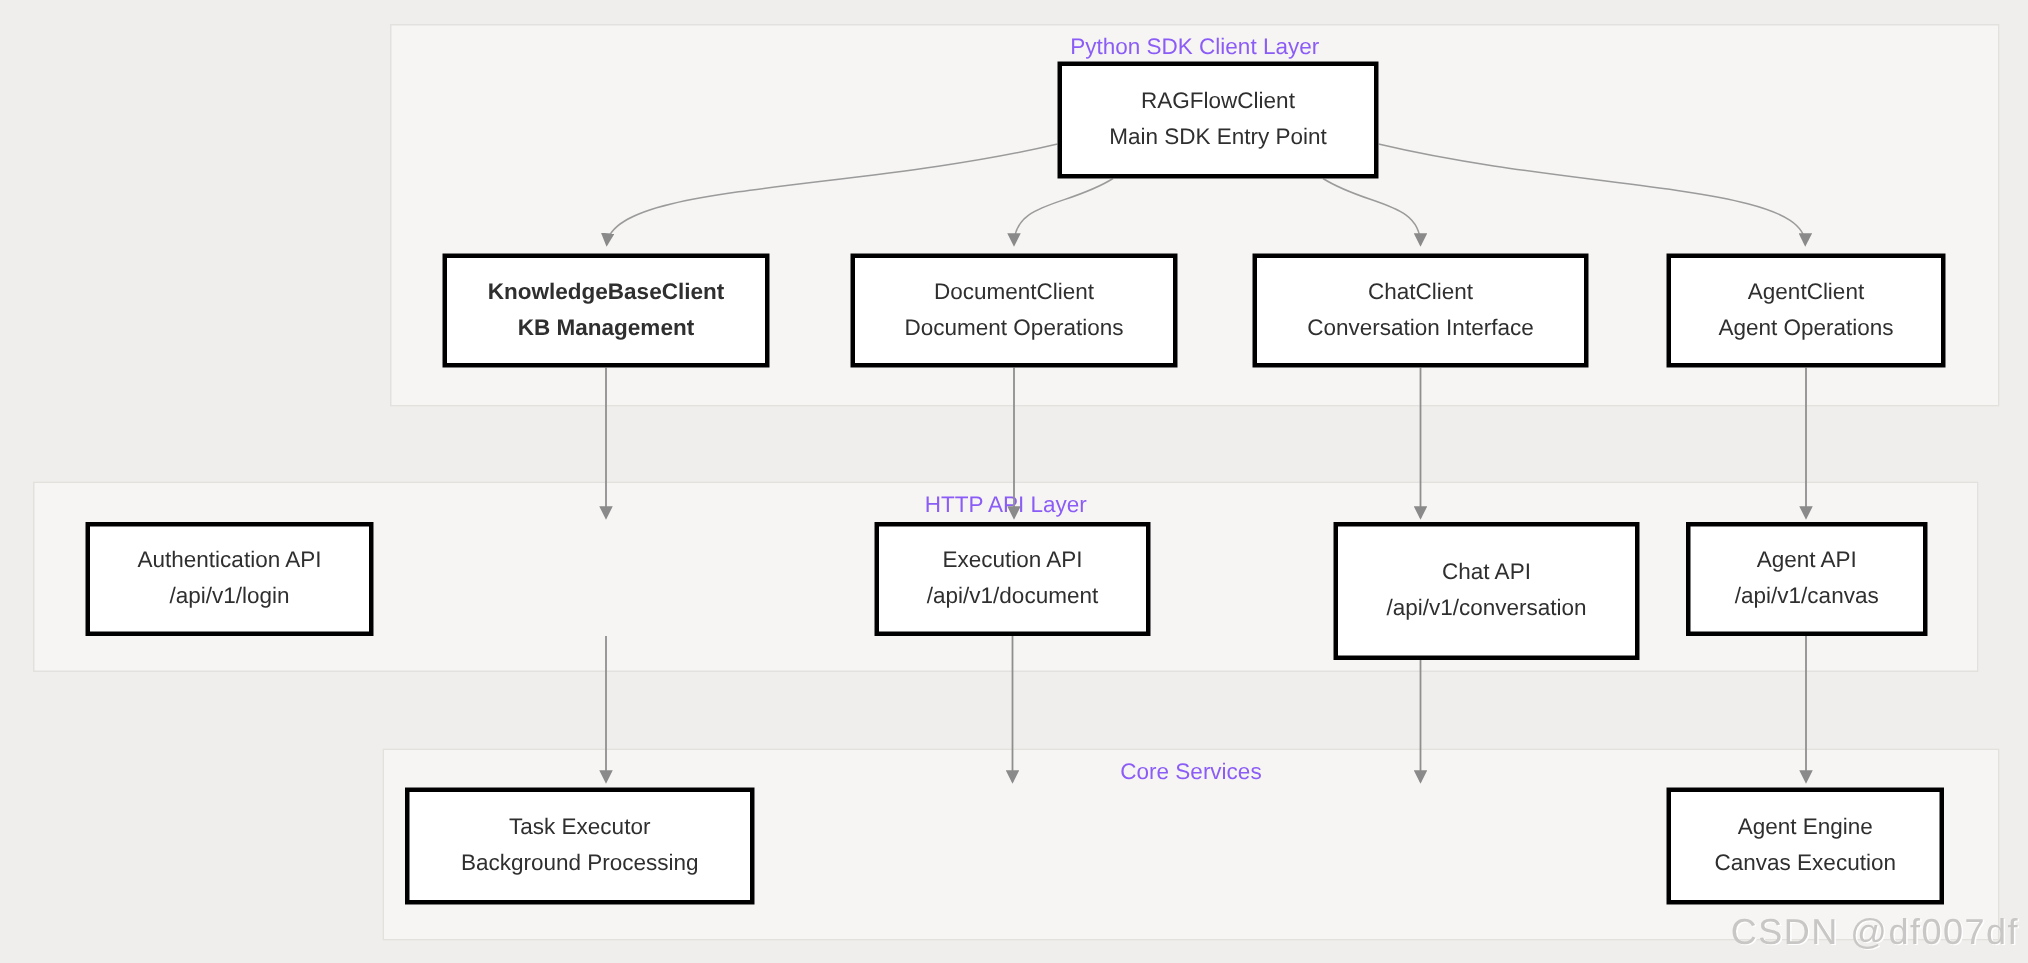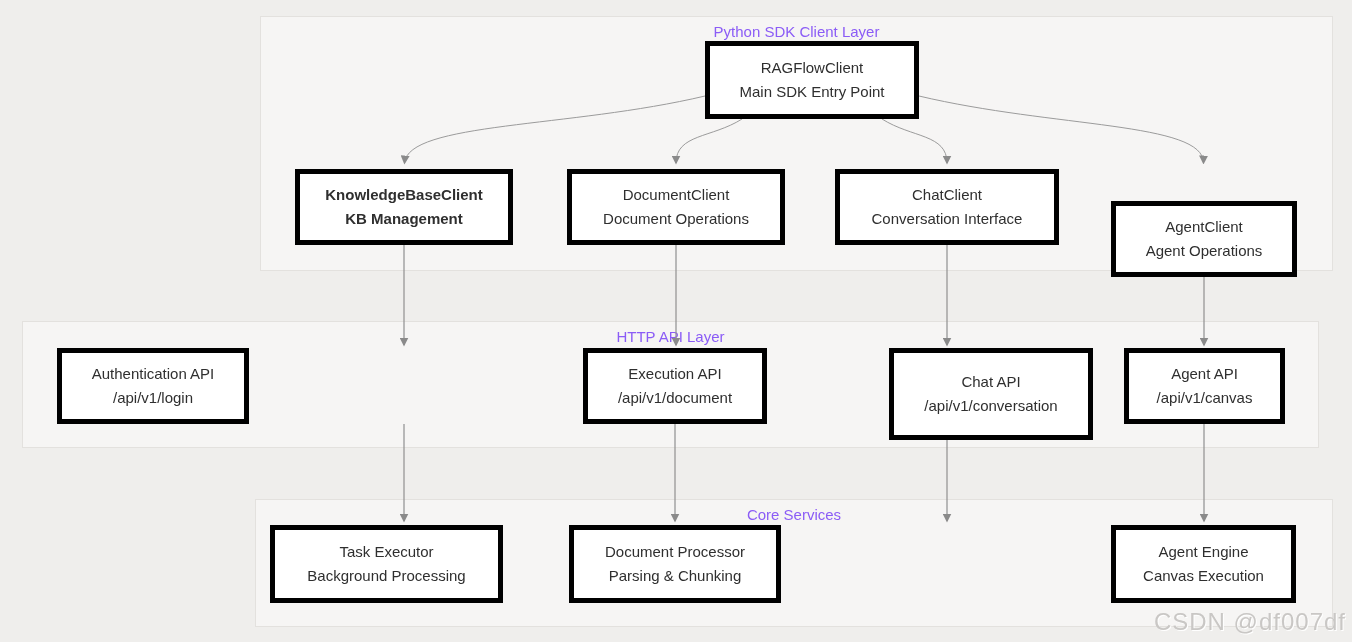--- a/index.html
+++ b/index.html
@@ -41,40 +41,40 @@
     width: 1352px; height: 642px;
     z-index: 1;
     pointer-events: none;
   }
   .edge-line  { stroke: #8f8f8f; stroke-width: 1.2; fill: none; }
   .edge-curve { stroke: #9b9b9b; stroke-width: 1;   fill: none; }
   
   .node {
     position: absolute;
     background: #ffffff;
-    border: 5px solid #000000;
+    border: 3px solid #000000;
     box-sizing: border-box;
     display: flex;
     flex-direction: column;
     align-items: center;
     justify-content: center;
     z-index: 2;
   }
   .node-title, .node-sub {
     font-size: 15px;
     line-height: 24px;
     color: #2f2f2f;
     text-align: center;
     white-space: nowrap;
   }
   #ragflow       { left: 705px;  top: 41px;  width: 214px; height: 78px; }
   #kb_client     { left: 295px;  top: 169px; width: 218px; height: 76px; font-weight: bold; }
   #doc_client    { left: 567px;  top: 169px; width: 218px; height: 76px; }
   #chat_client   { left: 835px;  top: 169px; width: 224px; height: 76px; }
-  #agent_client  { left: 1111px; top: 169px; width: 186px; height: 76px; margin-top: 32px; }
+  #agent_client  { left: 1111px; top: 169px; width: 186px; height: 76px; }
   #auth_api      { left: 57px;   top: 348px; width: 192px; height: 76px; }
   #kb_api        { left: 299px;  top: 348px; width: 210px; height: 76px; }
   #doc_api       { left: 583px;  top: 348px; width: 184px; height: 76px; }
   #chat_api      { left: 845px;  top: 348px; width: 204px; height: 92px; margin-left: 44px; }
   #agent_api     { left: 1124px; top: 348px; width: 161px; height: 76px; }
   #task_executor { left: 270px;  top: 525px; width: 233px; height: 78px; }
   #doc_processor { left: 569px;  top: 525px; width: 212px; height: 78px; }
   #llm_manager   { left: 835px;  top: 525px; width: 224px; height: 78px; }
   #agent_engine  { left: 1111px; top: 525px; width: 185px; height: 78px; }
   
@@ -161,23 +161,19 @@
   </div>
   <div class="node" id="agent_api">
     <div class="node-title">Agent API</div>
     <div class="node-sub">/api/v1/canvas</div>
   </div>
 
   <div class="node" id="task_executor">
     <div class="node-title">Task Executor</div>
     <div class="node-sub">Background Processing</div>
   </div>
-  <div class="node" id="doc_processor">
-    <div class="node-title">Document Processor</div>
-    <div class="node-sub">Parsing &amp; Chunking</div>
-  </div>
   <div class="node" id="agent_engine">
     <div class="node-title">Agent Engine</div>
     <div class="node-sub">Canvas Execution</div>
   </div>
 
   <div class="watermark">CSDN @df007df</div>
 </div>
 
 </body></html>

